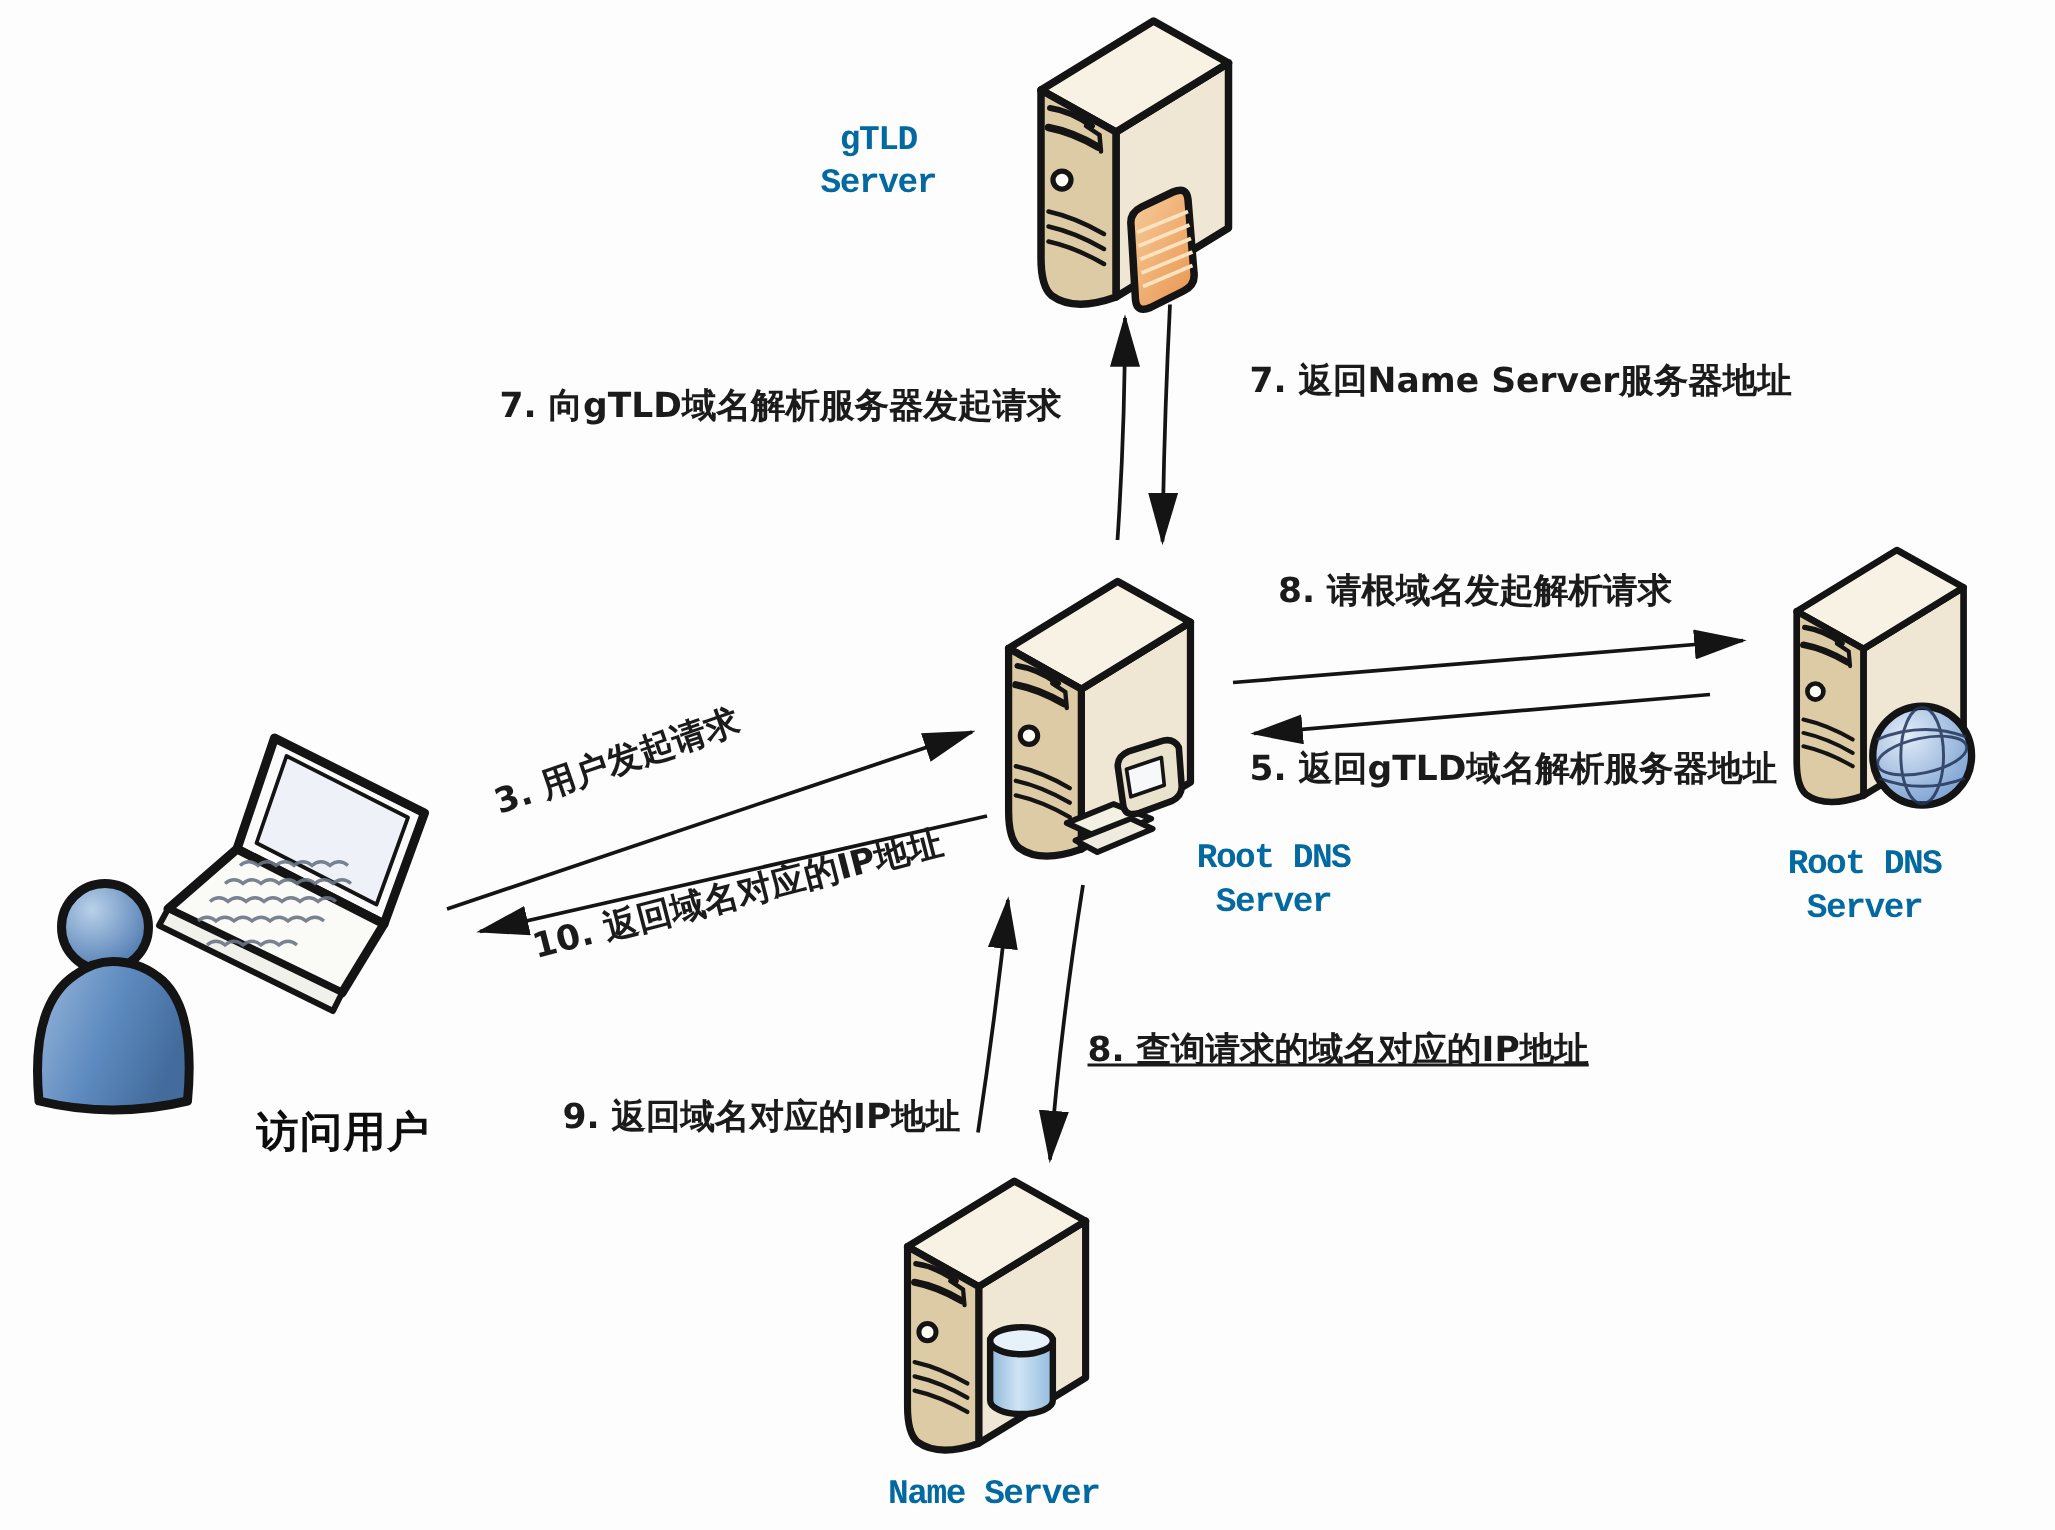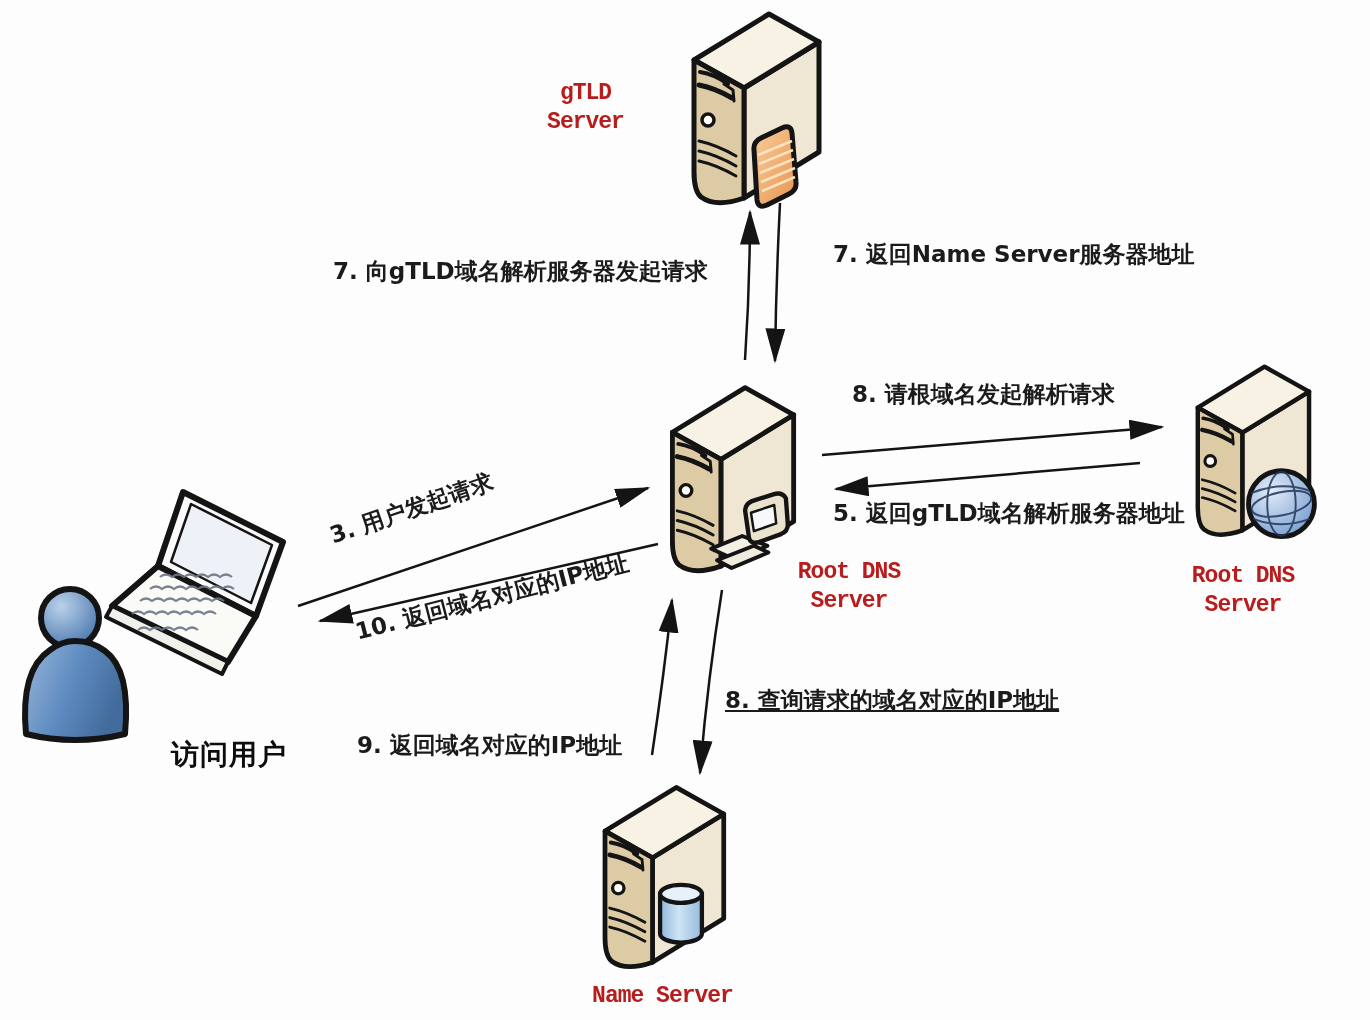--- a/index.html
+++ b/index.html
@@ -20,21 +20,21 @@
     position:relative;width:1370px;height:1020px;background:var(--bg);
     overflow:hidden;font-family:"DejaVu Sans",sans-serif;
   }
   #gfx{position:absolute;left:0;top:0;}
   .label{
     position:absolute;white-space:nowrap;color:var(--label-color);
     font:600 23px/1.3 "DejaVu Sans",sans-serif;
   }
   .rot{transform-origin:0 50%;}
   .nodelabel{
-    position:absolute;text-align:center;color:#b91c1c;
+    position:absolute;text-align:center;color:#0369a1;
     font-family:"Liberation Mono","DejaVu Sans Mono",monospace;
     font-weight:700;font-size:23px;line-height:29px;letter-spacing:-1px;
   }
   .userlabel{
     position:absolute;color:#0d0d0d;white-space:nowrap;
     font:700 28px/1.2 "DejaVu Sans",sans-serif;letter-spacing:1px;
   }
 </style>
 </head>
 <body>
@@ -160,21 +160,21 @@
       </g>
     </g>
   </svg>
 
   <div class="label rot" style="left:331px;top:522px;transform:rotate(-19deg);">3. 用户发起请求</div>
   <div class="label" style="left:852px;top:380px;">8. 请根域名发起解析请求</div>
   <div class="label" style="left:833px;top:499px;">5. 返回gTLD域名解析服务器地址</div>
   <div class="label" style="left:333px;top:257px;">7. 向gTLD域名解析服务器发起请求</div>
   <div class="label" style="left:800px;top:240px;margin-left:33px;">7. 返回Name Server服务器地址</div>
   <div class="label" style="left:725px;top:686px;text-decoration:underline;">8. 查询请求的域名对应的IP地址</div>
-  <div class="label" style="left:357px;top:731px;">9. 返回域名对应的IP地址</div>
+  <div class="label" style="left:375px;top:731px;">9. 返回域名对应的IP地址</div>
   <div class="label rot" style="left:356px;top:618px;transform:rotate(-14.5deg);">10. 返回域名对应的IP地址</div>
 
   <div class="nodelabel" style="left:503px;top:79px;width:165px;">
     <div>gTLD</div>
     <div>Server</div>
   </div>
 
   <div class="nodelabel" style="left:779px;top:558px;width:140px;">
     <div>Root DNS</div>
     <div>Server</div>

